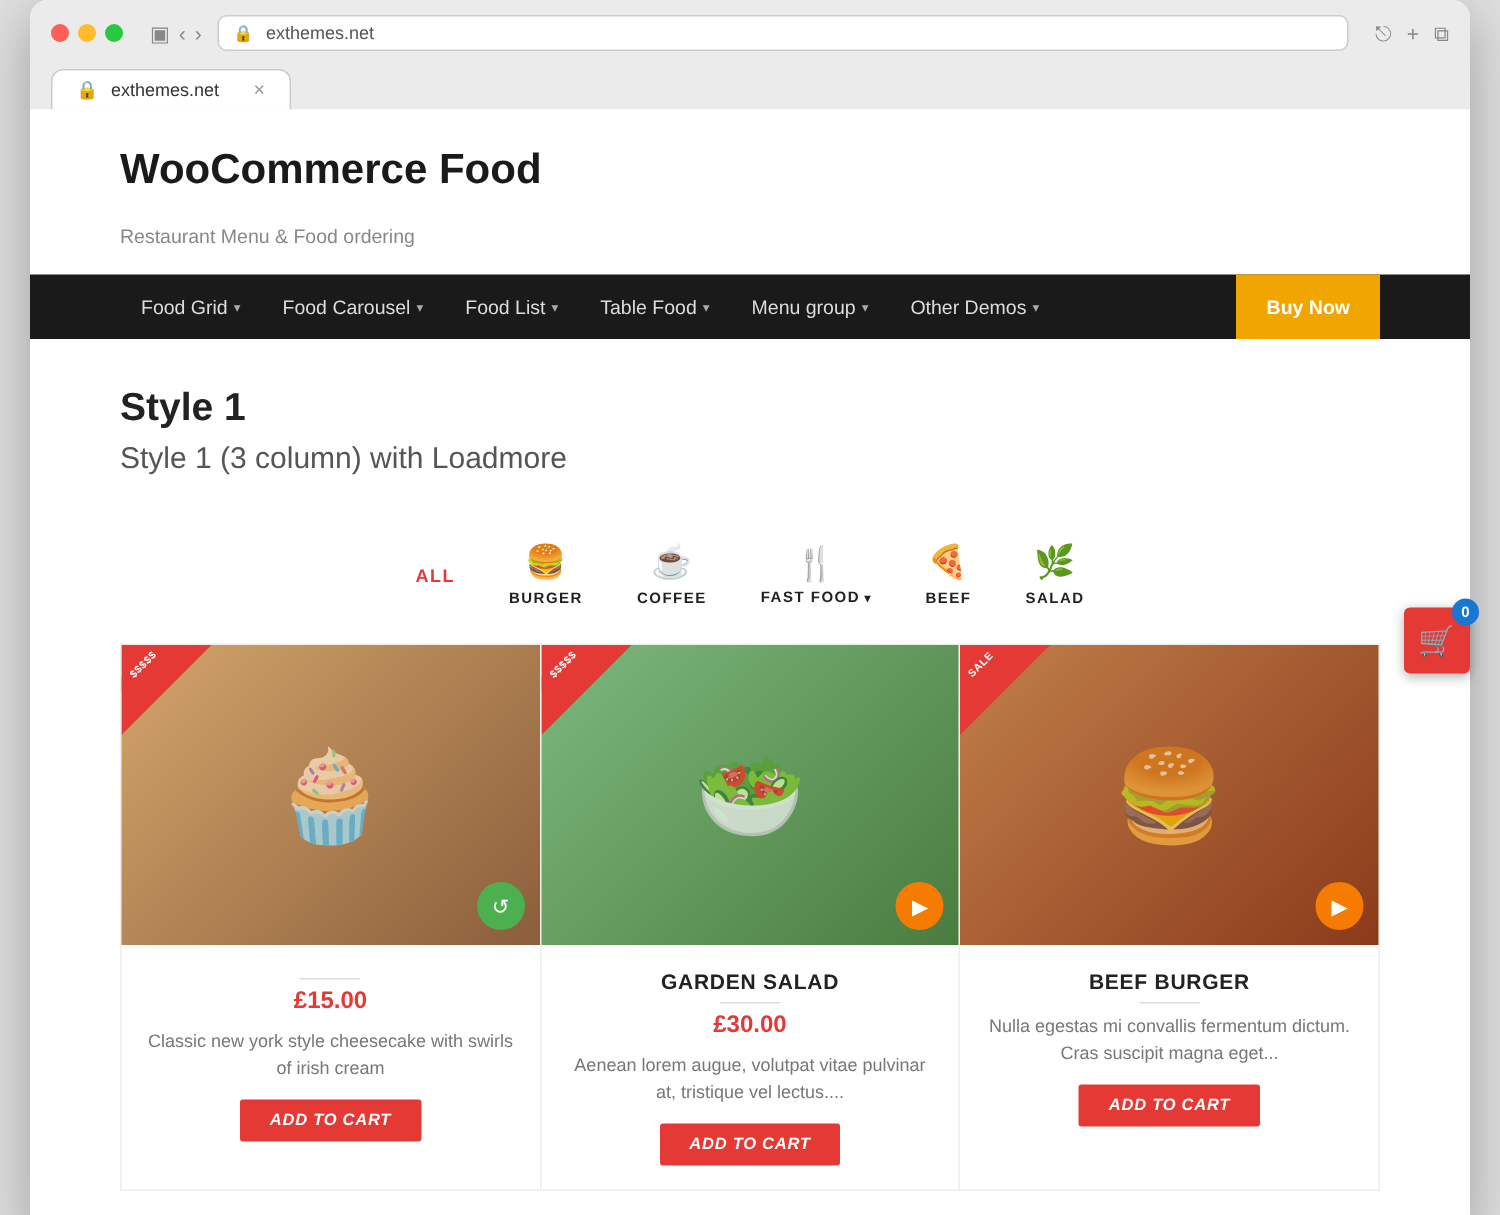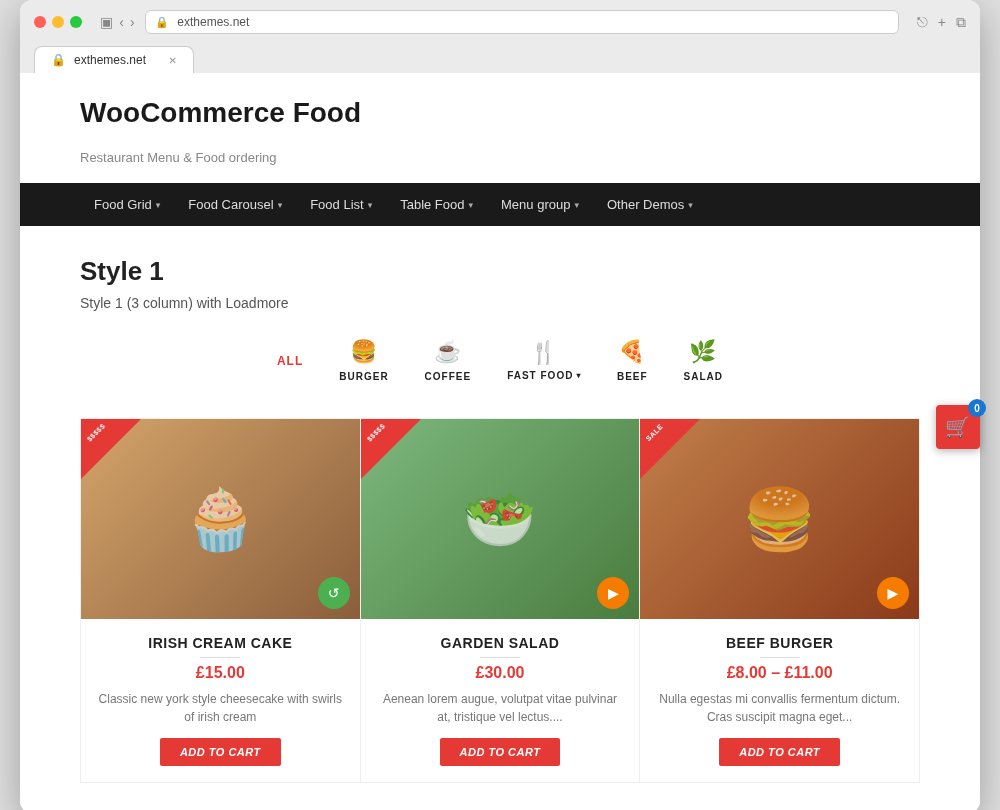--- a/index.html
+++ b/index.html
@@ -104,29 +104,29 @@
       font-weight: 600;
       padding: 14px 20px;
       cursor: pointer;
       margin-left: auto;
       white-space: nowrap;
     }
 
     
     .main-content { padding: 30px 60px; }
     .page-title { font-size: 26px; font-weight: 600; color: #222; margin-bottom: 8px; }
-    .page-desc { font-size: 14px; color: #555; margin-bottom: 28px; }
+    .page-desc { font-size: 20px; color: #555; margin-bottom: 44px; }
 
     
     .filter-tabs {
       display: flex;
       align-items: center;
       justify-content: center;
       gap: 36px;
-      margin-bottom: 36px;
+      margin-bottom: 24px;
     }
     .filter-tab {
       display: flex;
       flex-direction: column;
       align-items: center;
       gap: 6px;
       cursor: pointer;
       font-size: 11px;
       font-weight: 700;
       letter-spacing: 0.5px;
@@ -367,20 +367,21 @@
         <span class="chevron">▾</span>
       </div>
       <div class="nav-item">
         <span>Menu group</span>
         <span class="chevron">▾</span>
       </div>
       <div class="nav-item">
         <span>Other Demos</span>
         <span class="chevron">▾</span>
       </div>
+      <div class="nav-buy-btn">Buy Now</div>
     </nav>
 
     <div class="main-content">
       <div class="page-title">Style 1</div>
       <div class="page-desc">Style 1 (3 column) with Loadmore</div>
 
       <div class="filter-tabs">
         <div class="filter-tab active">
           <span class="tab-label" style="color:#e53935; font-size:12px; font-weight:700;">ALL</span>
         </div>
@@ -413,21 +414,20 @@
 
         <div class="food-card">
           <div class="food-image-wrap img1">
             <div class="food-art">🧁</div>
             <div class="ribbon ribbon-ssss">
               <span class="ribbon-text">$$$$$</span>
             </div>
             <div class="img-action-btn green">↺</div>
           </div>
           <div class="food-card-body">
-            <div class="food-name">IRISH CREAM CAKE</div>
             <div class="food-divider"></div>
             <div class="food-price">£15.00</div>
             <div class="food-desc">Classic new york style cheesecake with swirls of irish cream</div>
             <button class="add-to-cart-btn">ADD TO CART</button>
           </div>
         </div>
 
         <div class="food-card">
           <div class="food-image-wrap img2">
             <div class="food-art">🥗</div>
@@ -449,21 +449,20 @@
           <div class="food-image-wrap img3">
             <div class="food-art">🍔</div>
             <div class="ribbon ribbon-sale">
               <span class="ribbon-text">SALE</span>
             </div>
             <div class="img-action-btn orange">▶</div>
           </div>
           <div class="food-card-body">
             <div class="food-name">BEEF BURGER</div>
             <div class="food-divider"></div>
-            <div class="food-price">£8.00 – £11.00</div>
             <div class="food-desc">Nulla egestas mi convallis fermentum dictum. Cras suscipit magna eget...</div>
             <button class="add-to-cart-btn">ADD TO CART</button>
           </div>
         </div>
 
       </div>
     </div>
   </div>
 </div>
 

